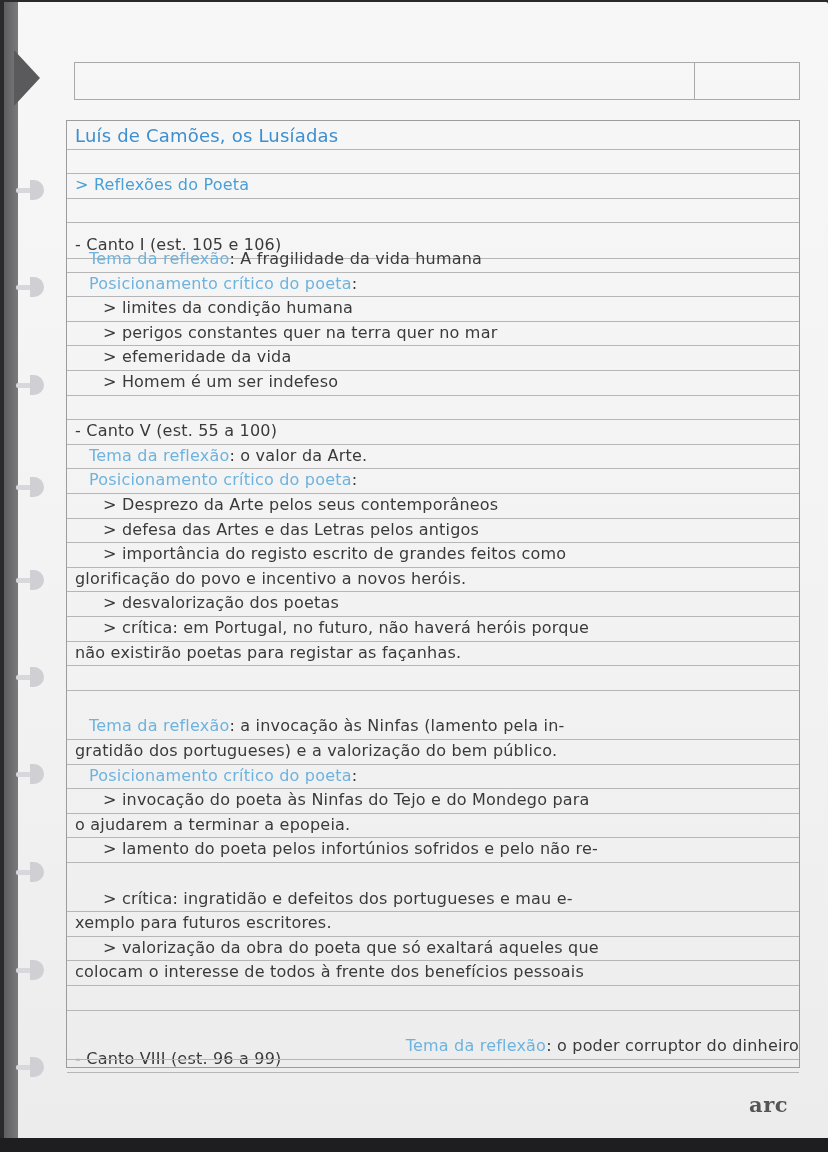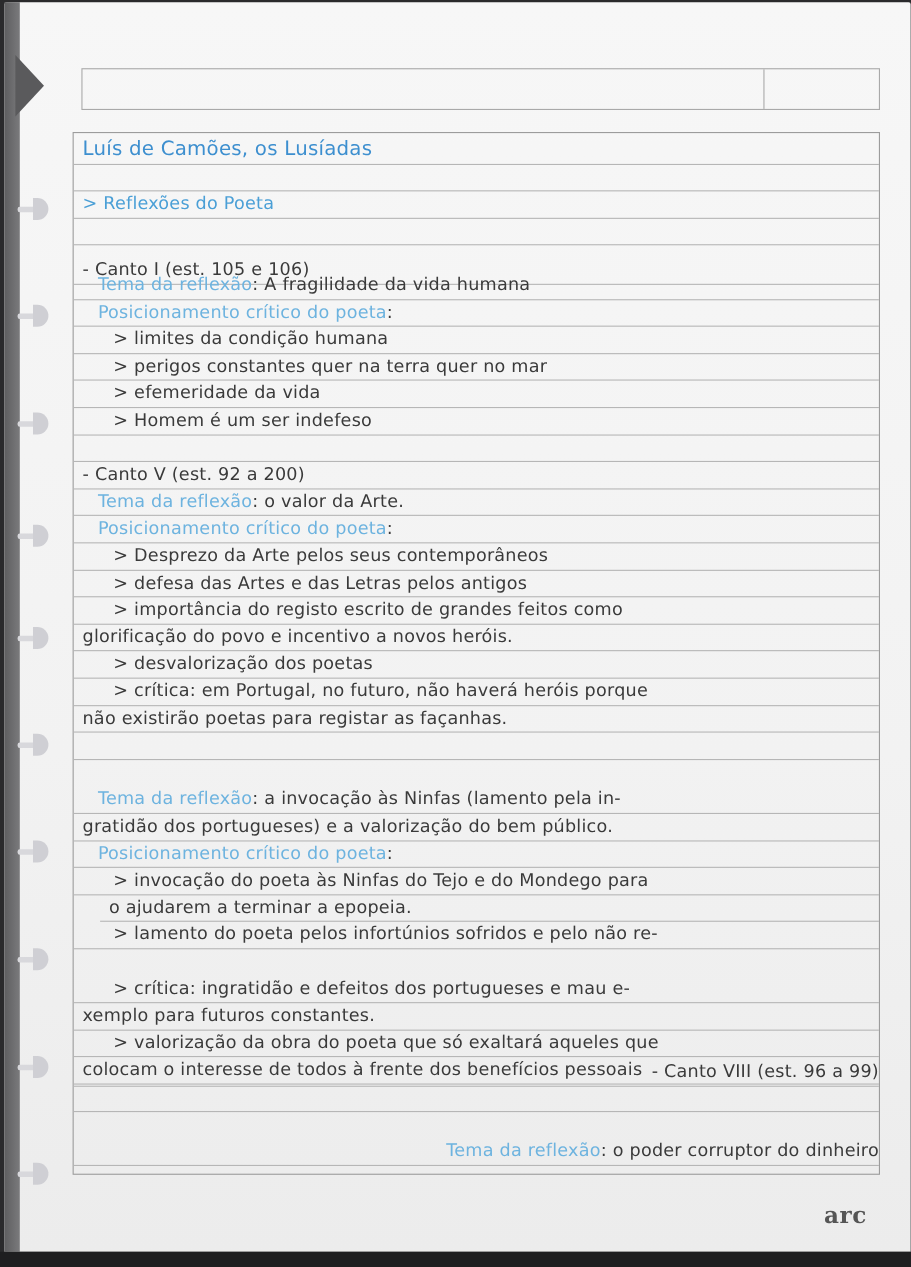--- a/index.html
+++ b/index.html
@@ -100,41 +100,41 @@
       <div class="line blue" style="top: 53.2px;">&gt; Reflexões do Poeta</div>
       <div class="line" style="top: 77.8px;"></div>
       <div class="line" style="top: 113px;">- Canto I (est. 105 e 106)</div>
       <div class="line indent-sm" style="top: 127px;"><span class="blue">Tema da reflexão</span><span>: A fragilidade da vida humana</span></div>
       <div class="line indent-sm" style="top: 151.6px;"><span class="blue">Posicionamento crítico do poeta</span><span>:</span></div>
       <div class="line indent" style="top: 176.2px;">&gt; limites da condição humana</div>
       <div class="line indent" style="top: 200.8px;">&gt; perigos constantes quer na terra quer no mar</div>
       <div class="line indent" style="top: 250px;">&gt; Homem é um ser indefeso</div>
       <div class="line indent" style="top: 225.4px;">&gt; efemeridade da vida</div>
       <div class="line" style="top: 274.6px;"></div>
-      <div class="line" style="top: 299.2px;">- Canto V (est. 92 a 200)</div>
+      <div class="line" style="top: 299.2px;">- Canto V (est. 55 a 100)</div>
       <div class="line indent-sm" style="top: 323.8px;"><span class="blue">Tema da reflexão</span><span>: o valor da Arte.</span></div>
       <div class="line indent-sm" style="top: 348.4px;"><span class="blue">Posicionamento crítico do poeta</span><span>:</span></div>
       <div class="line indent" style="top: 373px;">&gt; Desprezo da Arte pelos seus contemporâneos</div>
       <div class="line indent" style="top: 397.6px;">&gt; defesa das Artes e das Letras pelos antigos</div>
       <div class="line indent" style="top: 422.2px;">&gt; importância do registo escrito de grandes feitos como</div>
       <div class="line" style="top: 446.8px;">glorificação do povo e incentivo a novos heróis.</div>
       <div class="line indent" style="top: 471.4px;">&gt; desvalorização dos poetas</div>
       <div class="line indent" style="top: 496px;">&gt; crítica: em Portugal, no futuro, não haverá heróis porque</div>
       <div class="line" style="top: 520.6px;">não existirão poetas para registar as façanhas.</div>
       <div class="line" style="top: 545.2px;"></div>
       <div class="line indent-sm" style="top: 594.4px;"><span class="blue">Tema da reflexão</span><span>: a invocação às Ninfas (lamento pela in-</span></div>
       <div class="line" style="top: 619px;">gratidão dos portugueses) e a valorização do bem público.</div>
       <div class="line indent-sm" style="top: 643.6px;"><span class="blue">Posicionamento crítico do poeta</span><span>:</span></div>
       <div class="line indent" style="top: 668.2px;">&gt; invocação do poeta às Ninfas do Tejo e do Mondego para</div>
-      <div class="line" style="top: 692.8px; margin-left: 24px;">o ajudarem a terminar a epopeia.</div>
+      <div class="line" style="top: 692.8px;">o ajudarem a terminar a epopeia.</div>
       <div class="line indent" style="top: 717.4px;">&gt; lamento do poeta pelos infortúnios sofridos e pelo não re-</div>
       <div class="line indent" style="top: 766.6px;">&gt; crítica: ingratidão e defeitos dos portugueses e mau e-</div>
-      <div class="line" style="top: 791.2px;">xemplo para futuros constantes.</div>
+      <div class="line" style="top: 791.2px;">xemplo para futuros escritores.</div>
       <div class="line indent" style="top: 815.8px;">&gt; valorização da obra do poeta que só exaltará aqueles que</div>
       <div class="line" style="top: 840.4px;">colocam o interesse de todos à frente dos benefícios pessoais</div>
       <div class="line" style="top: 865px;"></div>
-      <div class="line" style="top: 842px; text-align: right;">- Canto VIII (est. 96 a 99)</div>
+      <div class="line" style="top: 927px;">- Canto VIII (est. 96 a 99)</div>
       <div class="line indent-sm" style="top: 914.2px; text-align: right;"><span class="blue">Tema da reflexão</span><span>: o poder corruptor do dinheiro</span></div>
     </div>
 
   <div class="brand">arc</div>
 </div>
 <div class="bottom-shadow"></div>
 
 </body></html>

